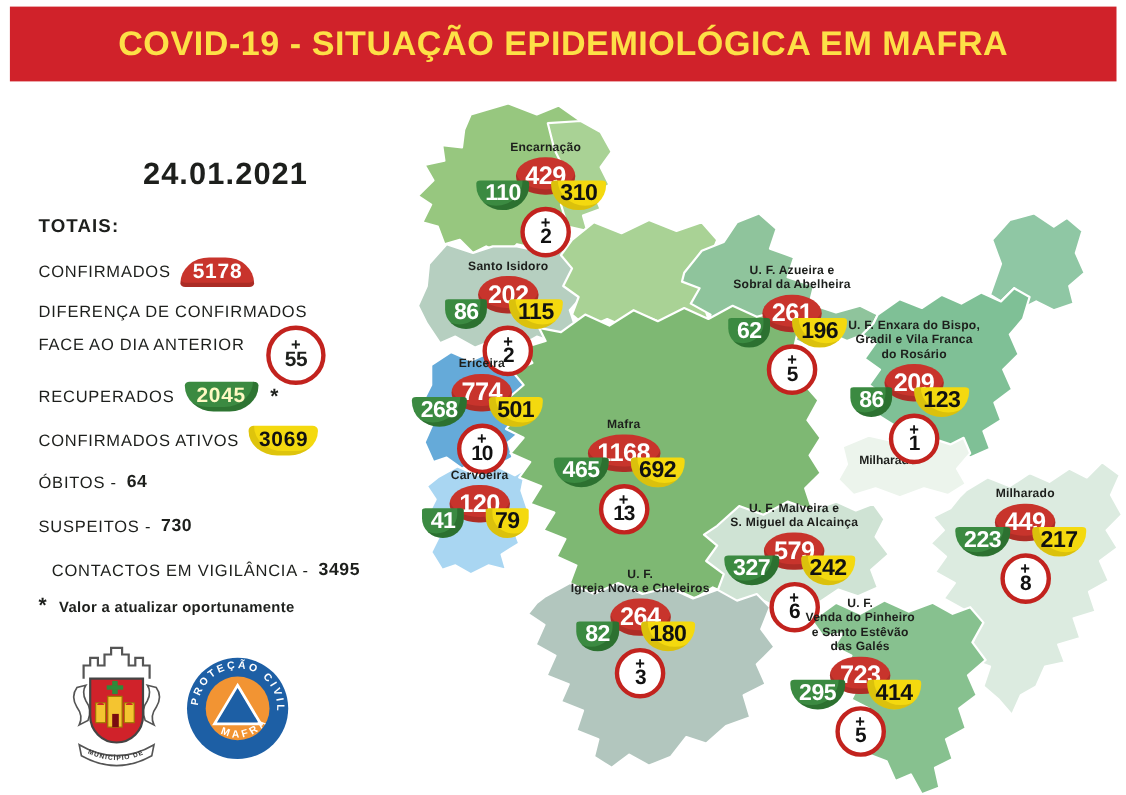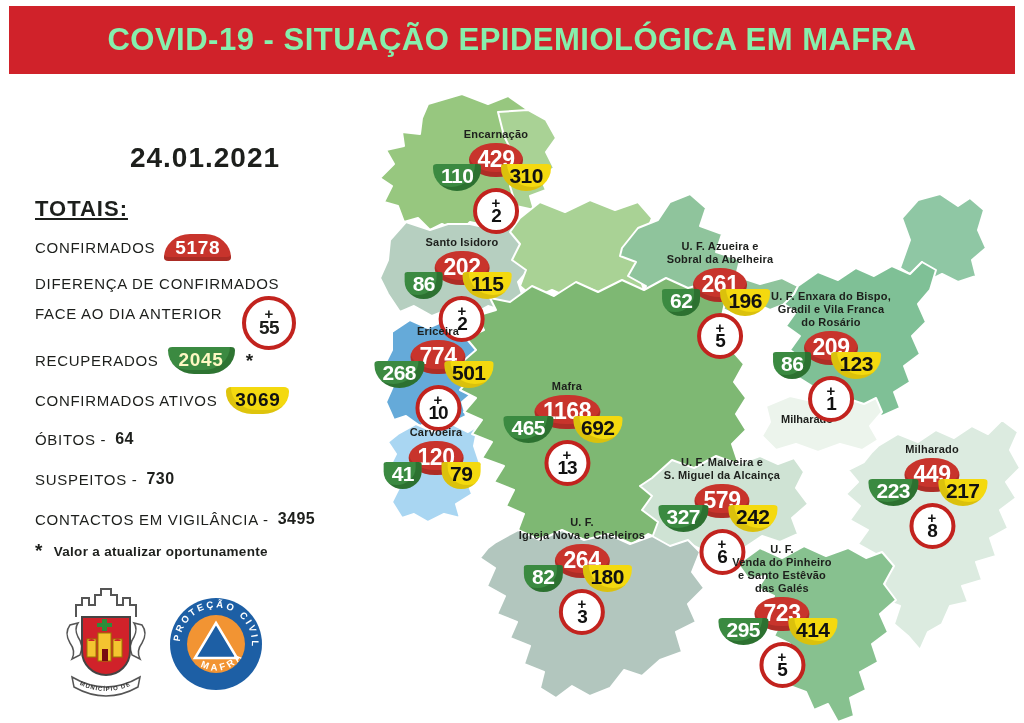--- a/index.html
+++ b/index.html
@@ -6,39 +6,39 @@
   body{
     width:1024px;height:723px;position:relative;overflow:hidden;background:#fff;
     font-family:"Liberation Sans","DejaVu Sans",sans-serif;color:#1d1f1c;
   }
   
   .header{
     position:absolute;left:9px;top:6px;right:9px;height:68px;background:#d0222a;
     display:flex;align-items:center;justify-content:center;
   }
   .header h1{
-    margin:0;color:#86efac;font-size:31px;font-weight:800;letter-spacing:.5px;white-space:nowrap;
+    margin:0;color:#fde047;font-size:31px;font-weight:800;letter-spacing:.5px;white-space:nowrap;
   }
   
   .panel{position:absolute;left:0;top:86px;width:372px;height:630px;}
   .date{position:absolute;left:70px;top:56px;width:270px;text-align:center;
         font-size:28px;font-weight:800;letter-spacing:1px;}
-  .totais{position:absolute;left:35px;top:110px;font-size:22px;font-weight:800;
-          letter-spacing:1px;text-decoration:underline;}
+  .totais{position:absolute;left:35px;top:110px;font-size:17px;font-weight:800;
+          letter-spacing:1px;}
   .row{position:absolute;left:35px;display:flex;align-items:center;gap:9px;
        font-size:15px;letter-spacing:.7px;white-space:nowrap;}
   .row b{font-weight:800;font-size:16px;letter-spacing:.5px;}
   .r-conf{top:148px;}
   .r-dif1{top:189px;}
   .r-dif2{top:219px;}
   .r-rec{top:261px;}
   .r-atv{top:301px;}
   .r-obt{top:344px;}
   .r-sus{top:384px;}
-  .r-ctc{top:424px;}
+  .r-ctc{top:424px;margin-left:12px;}
   .r-note{top:458px;font-size:13.5px;font-weight:700;letter-spacing:.3px;align-items:flex-start;}
   .r-note .star{font-size:19px;font-weight:800;line-height:14px;margin-right:2px;}
   .badge-dome{background:#c8342c;color:#fff;font-weight:800;font-size:19px;line-height:26px;
       padding:1px 11px 0;border-radius:30px 30px 5px 5px / 27px 27px 4px 4px;
       box-shadow:inset 0 -4px 0 rgba(0,0,0,.14);}
   .badge-bowl-g{background:#3b8a41;color:#fef9c3;font-weight:800;font-size:19px;line-height:25px;
       padding:0 11px 2px;border-radius:5px 5px 30px 30px / 4px 4px 27px 27px;
       box-shadow:inset -5px -4px 0 rgba(0,40,0,.22);}
   .badge-bowl-y{background:#f4d90f;color:#111;font-weight:800;font-size:19px;line-height:25px;
       padding:0 9px 2px;border-radius:5px 5px 26px 26px / 4px 4px 22px 22px;

